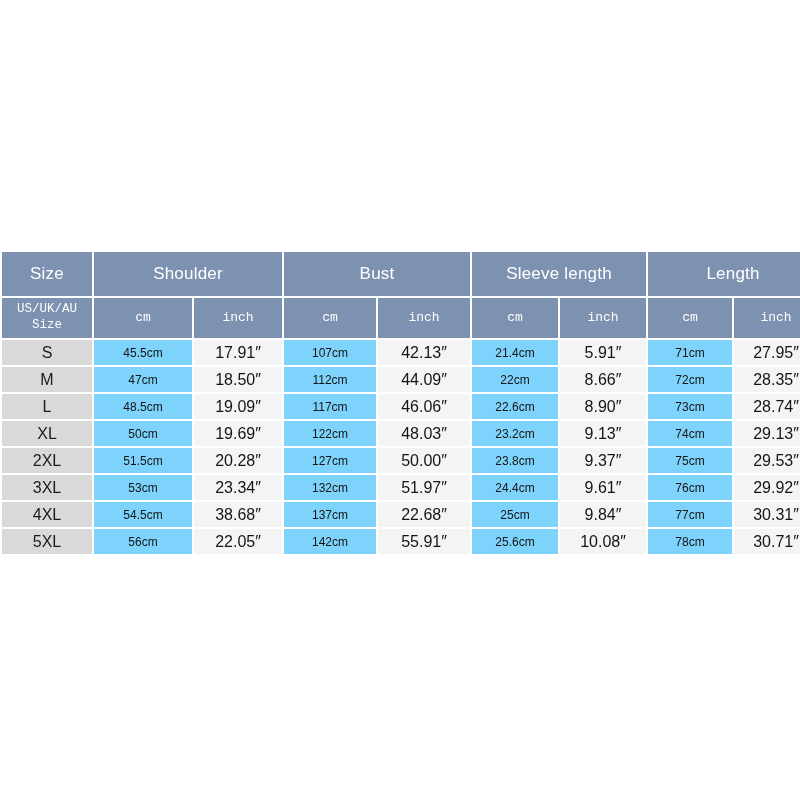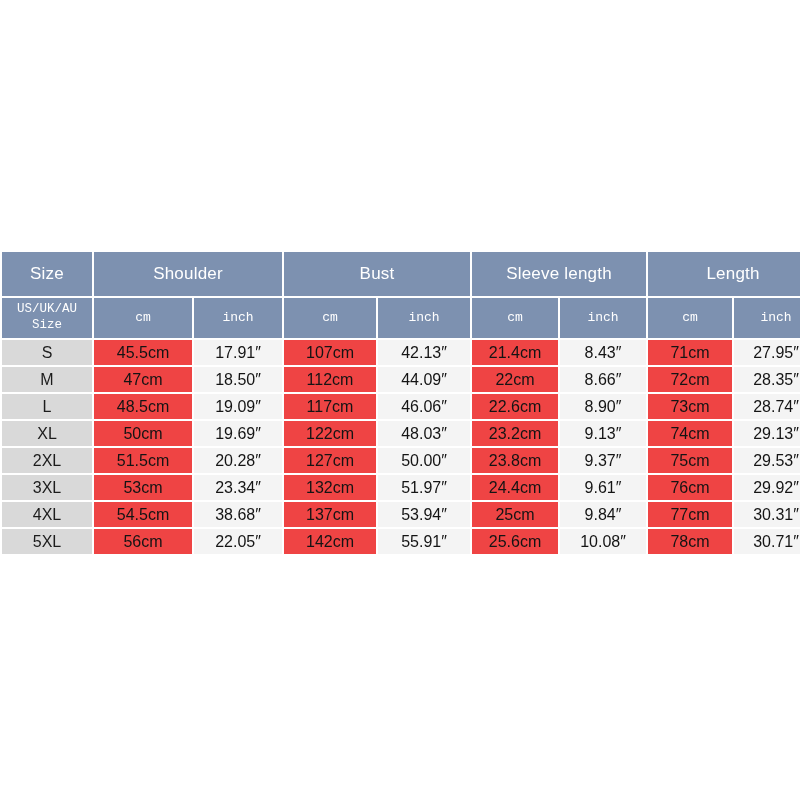--- a/index.html
+++ b/index.html
@@ -71,23 +71,23 @@
   
   .cell-size {
     height: 25px;
     background: #d9d9d9;
     color: #1c1c1c;
     font-size: 16px;
   }
 
   .cell-cm {
     height: 25px;
-    background: #ef4444;
+    background: #7dd3fc;
     color: #141414;
-    font-size: 16px;
+    font-size: 12px;
     font-weight: bold;
   }
 
   .cell-inch {
     height: 25px;
     background: #f4f4f4;
     color: #141414;
     font-size: 16px;
     font-weight: bold;
   }
@@ -147,21 +147,21 @@
       </thead>
 
       <tbody id="chart-body">
           <tr>
             <td class="cell-size">S</td>
             <td class="cell-cm">45.5cm</td>
             <td class="cell-inch">17.91″</td>
             <td class="cell-cm">107cm</td>
             <td class="cell-inch">42.13″</td>
             <td class="cell-cm">21.4cm</td>
-            <td class="cell-inch">8.43″</td>
+            <td class="cell-inch">5.91″</td>
             <td class="cell-cm">71cm</td>
             <td class="cell-inch">27.95″</td>
           </tr>
           <tr>
             <td class="cell-size">M</td>
             <td class="cell-cm">47cm</td>
             <td class="cell-inch">18.50″</td>
             <td class="cell-cm">112cm</td>
             <td class="cell-inch">44.09″</td>
             <td class="cell-cm">22cm</td>
@@ -211,21 +211,21 @@
             <td class="cell-cm">24.4cm</td>
             <td class="cell-inch">9.61″</td>
             <td class="cell-cm">76cm</td>
             <td class="cell-inch">29.92″</td>
           </tr>
           <tr>
             <td class="cell-size">4XL</td>
             <td class="cell-cm">54.5cm</td>
             <td class="cell-inch">38.68″</td>
             <td class="cell-cm">137cm</td>
-            <td class="cell-inch">53.94″</td>
+            <td class="cell-inch">22.68″</td>
             <td class="cell-cm">25cm</td>
             <td class="cell-inch">9.84″</td>
             <td class="cell-cm">77cm</td>
             <td class="cell-inch">30.31″</td>
           </tr>
           <tr>
             <td class="cell-size">5XL</td>
             <td class="cell-cm">56cm</td>
             <td class="cell-inch">22.05″</td>
             <td class="cell-cm">142cm</td>

